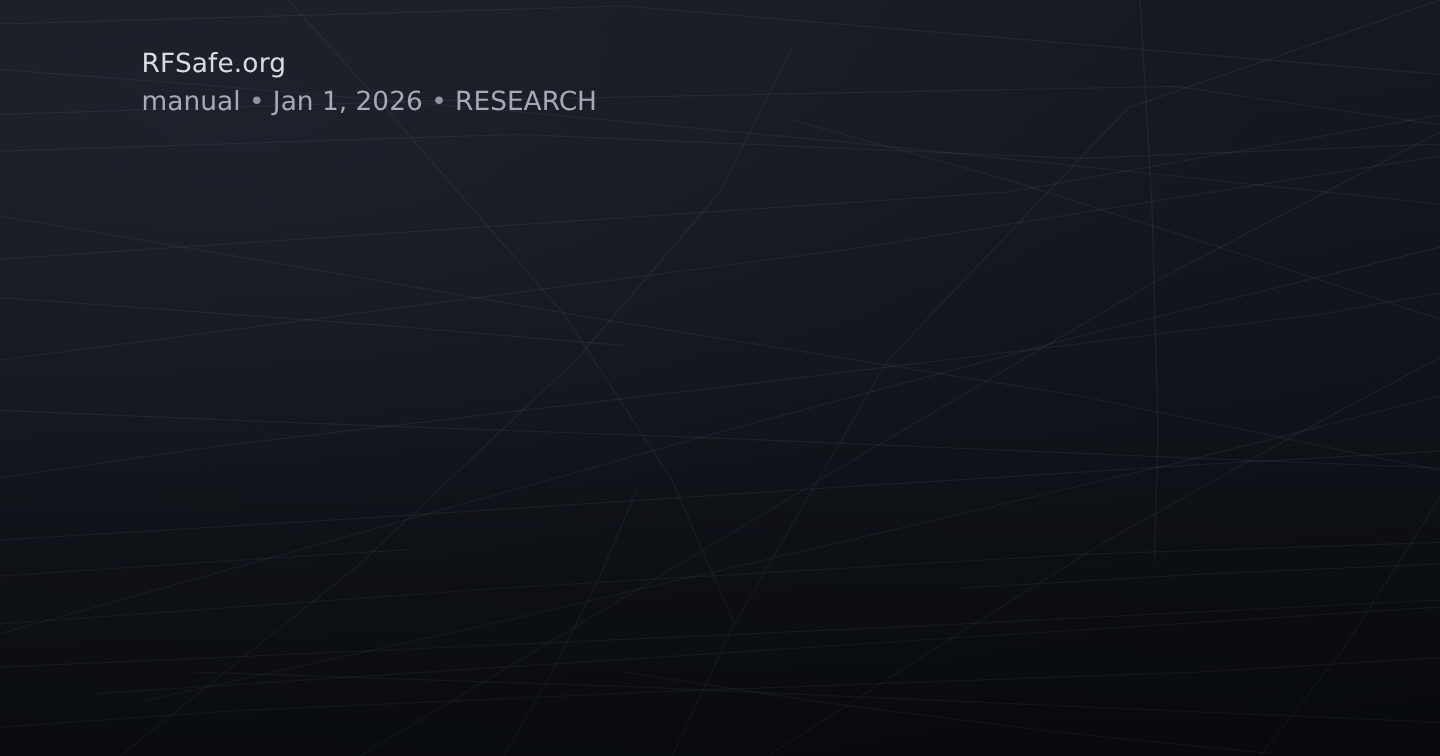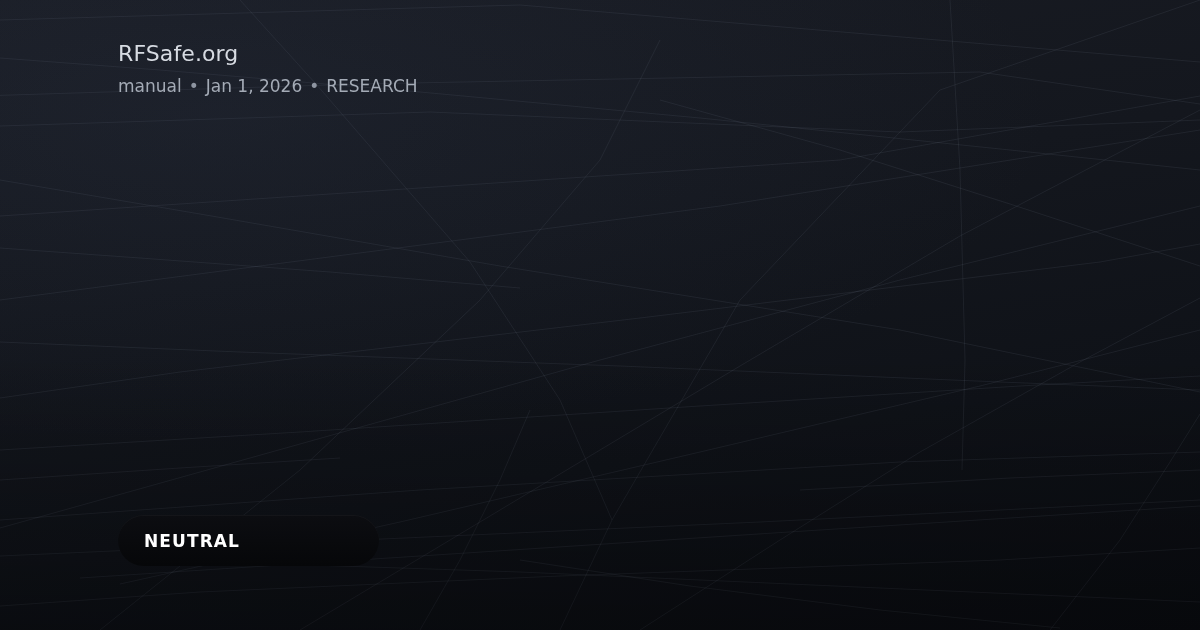--- a/index.html
+++ b/index.html
@@ -47,21 +47,21 @@
     font-size:22px;
     font-weight:400;
     color:#d7dbe2;
     letter-spacing:0.1px;
     line-height:28px;
     white-space:nowrap;
   }
 
   #meta-line {
     margin-top:6px;
-    font-size:17px;
+    font-size:22px;
     font-weight:400;
     color:#a4abb6;
     line-height:24px;
     white-space:nowrap;
   }
   #meta-line .sep { padding:0 7px; color:#8e95a1; }
 
   
   #headline {
     position:absolute;
@@ -144,18 +144,15 @@
 
     <div id="site-header">
       <div id="site-name">RFSafe.org</div>
 
       <div id="meta-line">
         <span>manual</span><span class="sep">•</span><span>Jan 1, 2026</span><span class="sep">•</span><span>RESEARCH</span>
       </div>
     </div>
 
 
-    <div id="verdict-badge">
-      <span id="verdict-label">NEUTRAL</span>
-    </div>
 
   </div>
 </div>
 
 </body></html>

